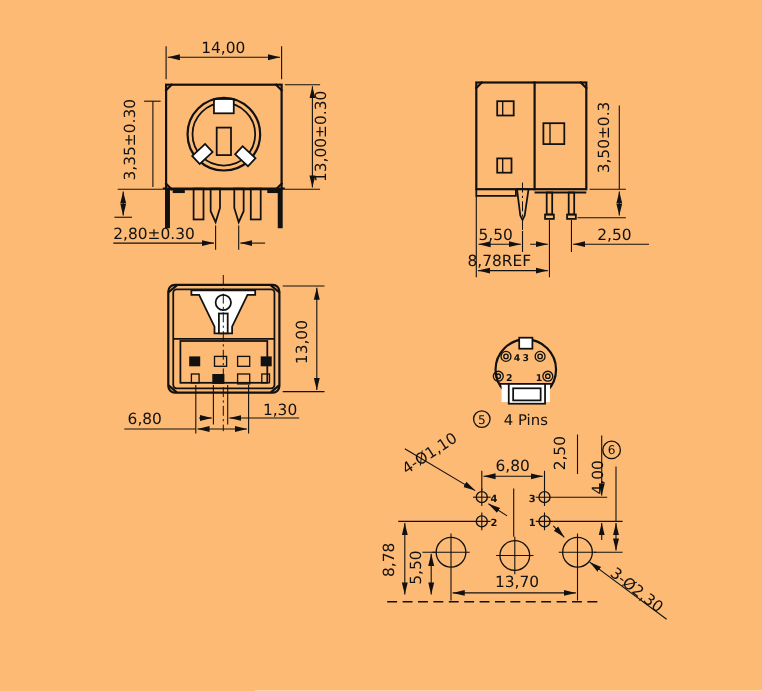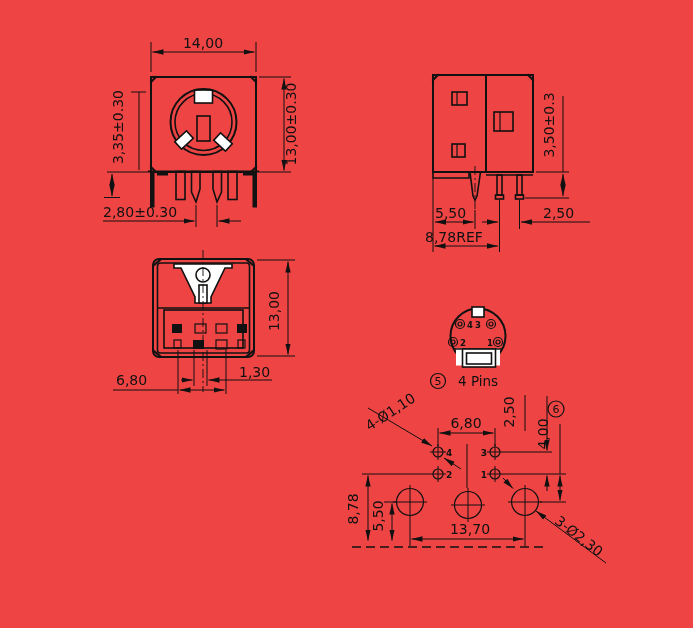--- a/index.html
+++ b/index.html
@@ -1,16 +1,16 @@
 <!DOCTYPE html>
 <html><head>
 <meta charset="utf-8">
 <style>
   html,body{margin:0;padding:0;background:#ffffff;}
-  .stage{position:relative;width:693px;height:628px;background:#ef4444;overflow:hidden;}
+  .stage{position:relative;width:693px;height:628px;background:#fdba74;overflow:hidden;}
   svg{display:block;}
   text{font-family:"DejaVu Sans","Liberation Sans",sans-serif;font-size:14px;fill:#111;}
   .obj{fill:none;stroke:#111;stroke-width:2;stroke-linejoin:miter;stroke-linecap:square;}
   .obj2{fill:none;stroke:#111;stroke-width:1.6;}
   .obj3{fill:none;stroke:#111;stroke-width:1.2;}
   .mask{fill:#fff;stroke:#111;stroke-width:1.6;}
   .maskw{fill:#fff;stroke:none;}
   .blk{fill:#111;stroke:none;}
   .dim{stroke:#111;stroke-width:1;fill:none;}
   .cl{stroke:#111;stroke-width:0.9;fill:none;stroke-dasharray:9 3 2 3;}

